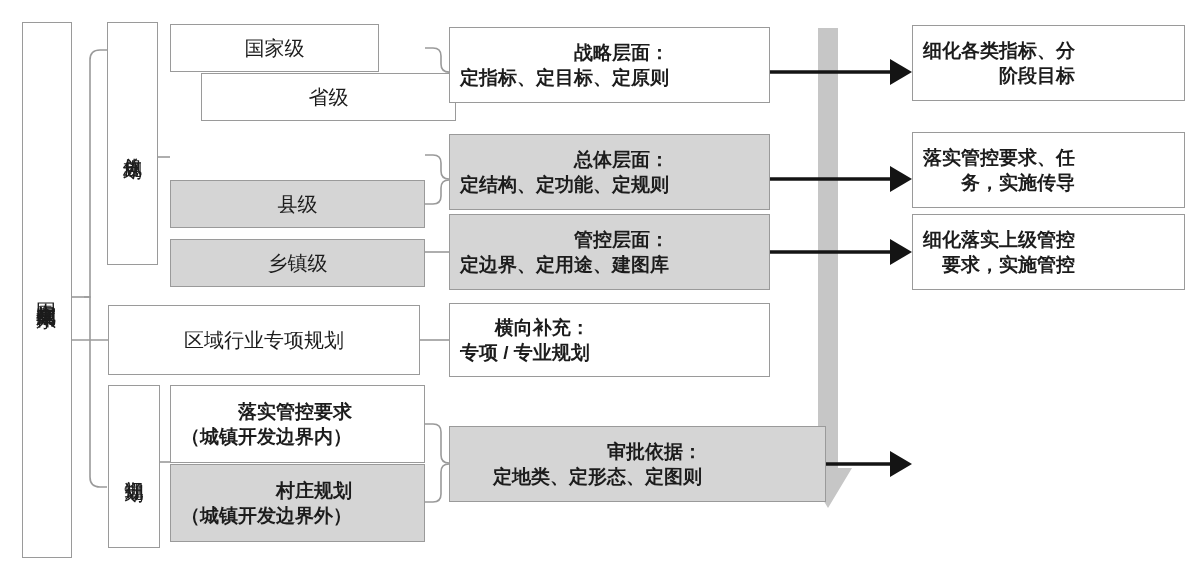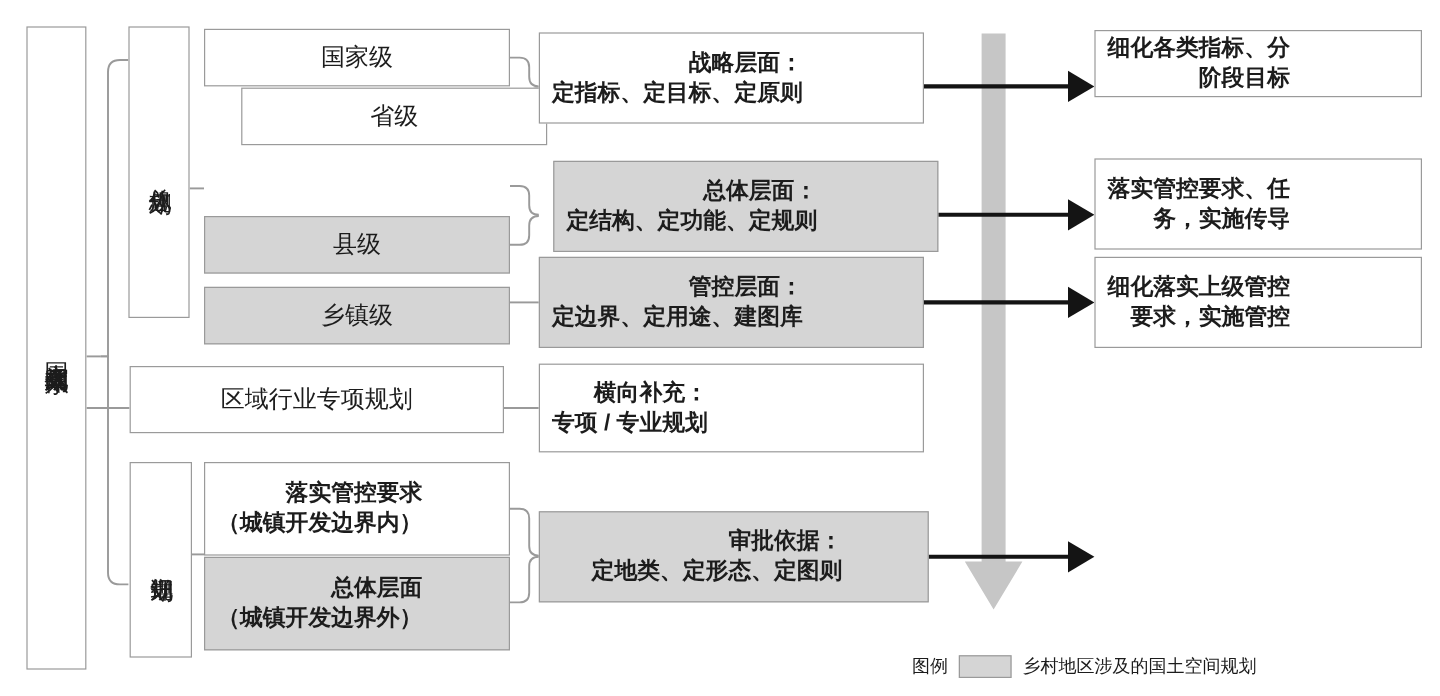--- a/index.html
+++ b/index.html
@@ -148,91 +148,86 @@
   </div>
 
   <div class="vbox" style="left:107px; top:22px; width:51px; height:243px;">
     <span class="vtext f19">总体规划</span>
   </div>
 
   <div class="vbox" style="left:108px; top:385px; width:52px; height:163px;">
     <span class="vtext f19">详细规划</span>
   </div>
 
-  <div class="bx center f20" style="left:170px; top:24px; width:255px; height:48px;">
+  <div class="bx center f20" style="left:170px; top:24px; width:209px; height:48px;">
     <span>国家级</span>
   </div>
 
   <div class="bx center f20" style="left:170px; top:73px; width:255px; height:48px;margin-left:31px;">
     <span>省级</span>
   </div>
 
 
   <div class="bx center f20 shaded" style="left:170px; top:180px; width:255px; height:48px;justify-content:center;">
     <span>县级</span>
   </div>
 
   <div class="bx center f20 shaded" style="left:170px; top:239px; width:255px; height:48px;">
     <span>乡镇级</span>
   </div>
 
-  <div class="bx center f20" style="left:108px; top:305px; width:312px; height:56px;">
+  <div class="bx center f20" style="left:108px; top:305px; width:312px; height:70px;">
     <span>区域行业专项规划</span>
   </div>
 
   <div class="bx left pad f19" style="left:170px; top:385px; width:255px; height:78px;">
     <span>落实管控要求
 （城镇开发边界内）</span>
   </div>
 
   <div class="bx left pad f19 shaded" style="left:170px; top:464px; width:255px; height:78px;">
-    <span>总体层面
+    <span>村庄规划
 （城镇开发边界外）</span>
   </div>
 
   <div class="bx left pad f19" style="left:449px; top:27px; width:321px; height:76px;">
     <span>战略层面：
 定指标、定目标、定原则</span>
   </div>
 
-  <div class="bx left pad f19 shaded" style="left:449px; top:134px; width:321px; height:76px;margin-left:12px;">
+  <div class="bx left pad f19 shaded" style="left:449px; top:134px; width:321px; height:76px;">
     <span>总体层面：
 定结构、定功能、定规则</span>
   </div>
 
   <div class="bx left pad f19 shaded" style="left:449px; top:214px; width:321px; height:76px;">
     <span>管控层面：
 定边界、定用途、建图库</span>
   </div>
 
   <div class="bx left pad f19" style="left:449px; top:303px; width:321px; height:74px;">
     <span>横向补充：
 专项 / 专业规划</span>
   </div>
 
-  <div class="bx left pad f19 shaded" style="left:449px; top:426px; width:325px; height:76px;padding-left:43px;">
+  <div class="bx left pad f19 shaded" style="left:449px; top:426px; width:377px; height:76px;padding-left:43px;">
     <span>审批依据：
 定地类、定形态、定图则</span>
   </div>
 
-  <div class="bx left pad f19" style="left:912px; top:25px; width:273px; height:56px;">
+  <div class="bx left pad f19" style="left:912px; top:25px; width:273px; height:76px;">
     <span>细化各类指标、分
 阶段目标</span>
   </div>
 
   <div class="bx left pad f19" style="left:912px; top:132px; width:273px; height:76px;">
     <span>落实管控要求、任
 务，实施传导</span>
   </div>
 
   <div class="bx left pad f19" style="left:912px; top:214px; width:273px; height:76px;">
     <span>细化落实上级管控
 要求，实施管控</span>
   </div>
 
 
-  <div id="legend" style="left:760px; top:546px;">
-    <span class="lb">图例</span>
-    <span class="sw"></span>
-    <span class="lb">乡村地区涉及的国土空间规划</span>
-  </div>
 
 </div>
 
 </body></html>

